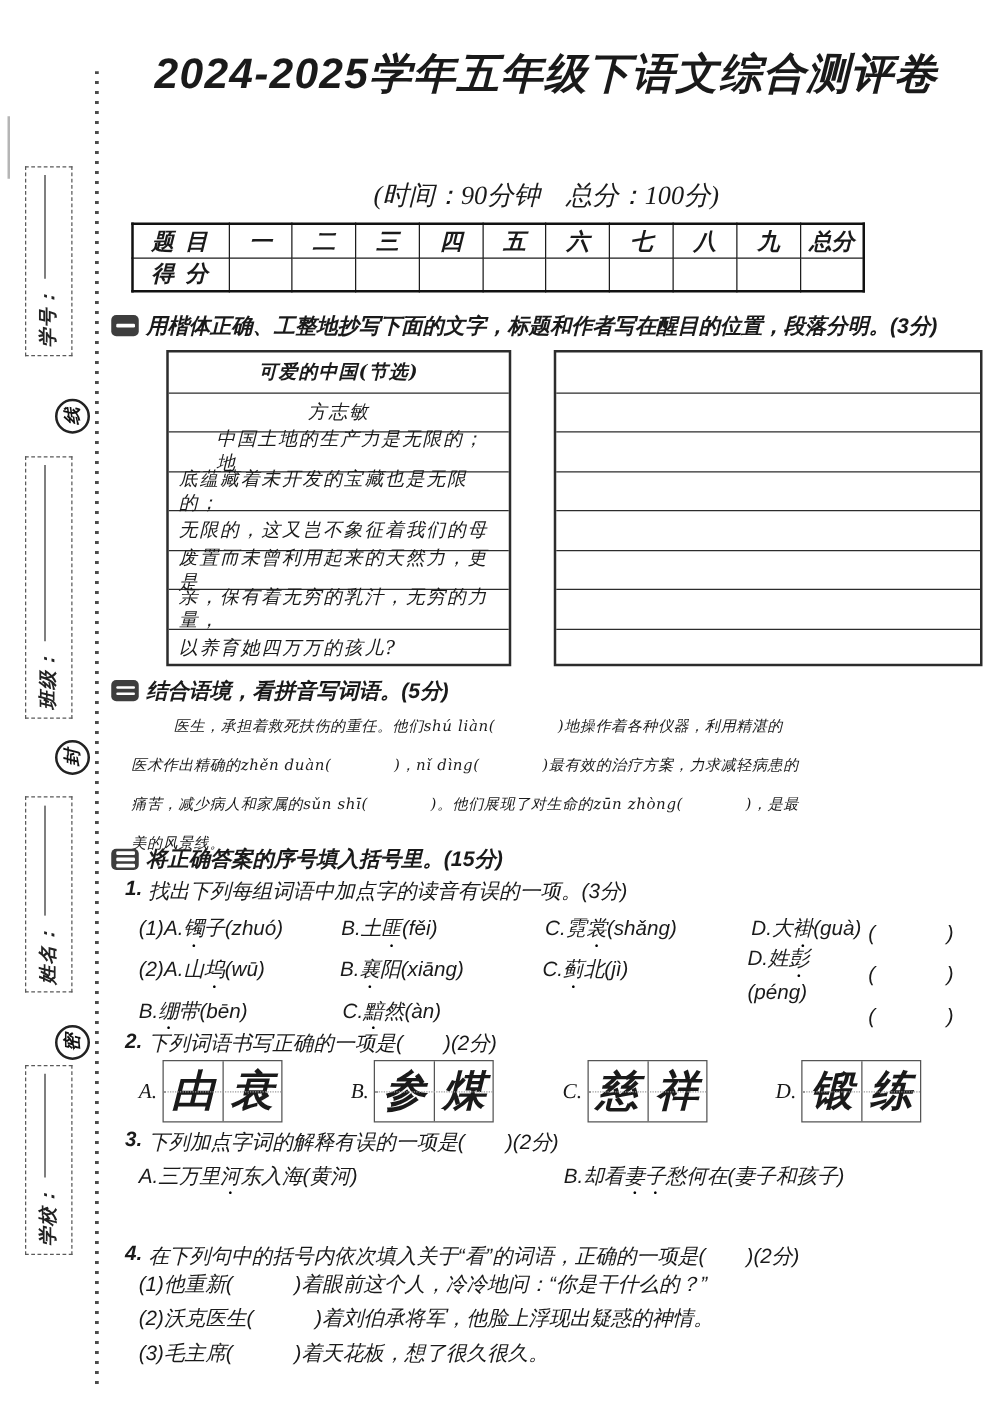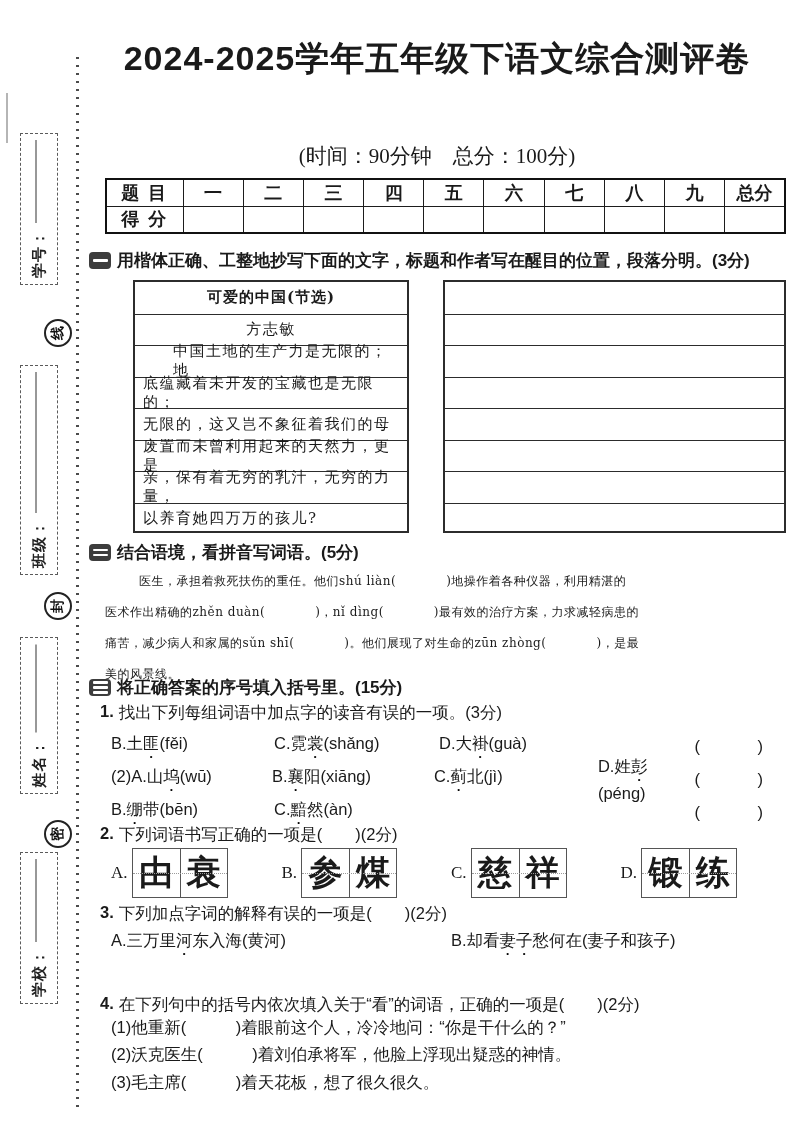--- a/index.html
+++ b/index.html
@@ -1,40 +1,40 @@
 <!DOCTYPE html>
 <html><head>
 <meta charset="utf-8">
 <style>
   * { margin:0; padding:0; box-sizing:border-box; }
   html,body { width:793px; height:1122px; background:#fff; }
   body { font-family:"Liberation Sans", sans-serif; color:#1a1a1a; }
   .page { position:relative; width:793px; height:1122px; background:#fff; overflow:hidden; }
-  .abs { position:absolute; }
+  .abs { position:absolute;font-style:italic; }
 
   
   .dotline { left:76px; top:57px; width:3px; height:1053px;
     background:repeating-linear-gradient(to bottom,#4b4b4b 0 2.5px,transparent 2.5px 8px); }
   .cornermark { left:6px; top:93px; width:2px; height:50px; background:#b5b5b5; }
   .sb-box { border:1.6px dashed #5a5a5a; background:#fff; }
   .sb-rot { position:absolute; top:50%; left:50%; transform:translate(-50%,-50%) rotate(-90deg);
     display:flex; align-items:center; gap:7px; white-space:nowrap; }
   .sb-label { font-size:15px; font-weight:600; color:#222; letter-spacing:1px; }
   .sb-line { flex:1; border-bottom:1.8px solid #333; transform:translateY(-3px); }
   .seal { width:28px; height:28px; border:2.2px solid #222; border-radius:50%;
     display:flex; align-items:center; justify-content:center; background:#fff; }
   .seal span { transform:rotate(-90deg); font-size:14px; font-weight:700; color:#111; }
 
   
   .title1 { left:92px; top:36px; width:690px; text-align:center; font-size:34px; font-weight:800; letter-spacing:1px; }
   .title2 { left:92px; top:86px; width:690px; text-align:center; font-size:37px; font-weight:800; letter-spacing:2px; }
   .meta   { left:92px; top:142px; width:690px; text-align:center; font-size:21px; font-family:"Liberation Serif", serif; }
 
   
-  .score-table { left:105px; top:178px; width:681px; border-collapse:collapse; table-layout:fixed; }
+  .score-table { left:105px; top:178px; width:587px; border-collapse:collapse; table-layout:fixed; }
   .score-table td { border:1.4px solid #1d1d1d; height:27px; text-align:center; font-size:18px; }
   .score-table { border:2.4px solid #111; }
   .score-table td.lbl { font-weight:700; letter-spacing:2px; }
   .score-table td.num { font-weight:700; }
 
   
   .sec { display:flex; align-items:center; gap:6px; font-size:17px; font-weight:700; }
   .badge { width:22px; height:17px; background:#3d3d3d; border-radius:4px; flex:0 0 auto;
     display:inline-flex; flex-direction:column; justify-content:center; gap:2.5px; padding:2px 3.5px; }
   .badge i { display:block; height:2.6px; background:#fff; border-radius:1px; }
@@ -211,20 +211,21 @@
       </span>
     <span>将正确答案的序号填入括号里。(15分)</span>
   </div>
 
   <div class="abs stem" style="left:100px; top:702px; width:686px;">
     <span class="qnum">1.</span>
     <span>找出下列每组词语中加点字的读音有误的一项。(3分)</span>
   </div>
   <div class="abs" style="left:105px; top:730px; width:682px;">
     <div class="opt-row">
+      <span class="c1"><span>(1)A.</span><span class="emph">镯</span><span>子(zhuó)</span></span>
       <span class="c2"><span>B.土</span><span class="emph">匪</span><span>(fěi)</span></span>
       <span class="c3"><span>C.霓</span><span class="emph">裳</span><span>(shǎng)</span></span>
       <span class="c4"><span>D.大</span><span class="emph">褂</span><span>(guà)</span></span>
       <span class="bracket">(　　　)</span>
     </div>
     <div class="opt-row">
       <span class="c1"><span>(2)A.山</span><span class="emph">坞</span><span>(wū)</span></span>
       <span class="c2"><span>B.</span><span class="emph">襄</span><span>阳(xiāng)</span></span>
       <span class="c3"><span>C.</span><span class="emph">蓟</span><span>北(jì)</span></span>
       <span class="c4"><span>D.姓</span><span class="emph">彭</span><span>(péng)</span></span>

